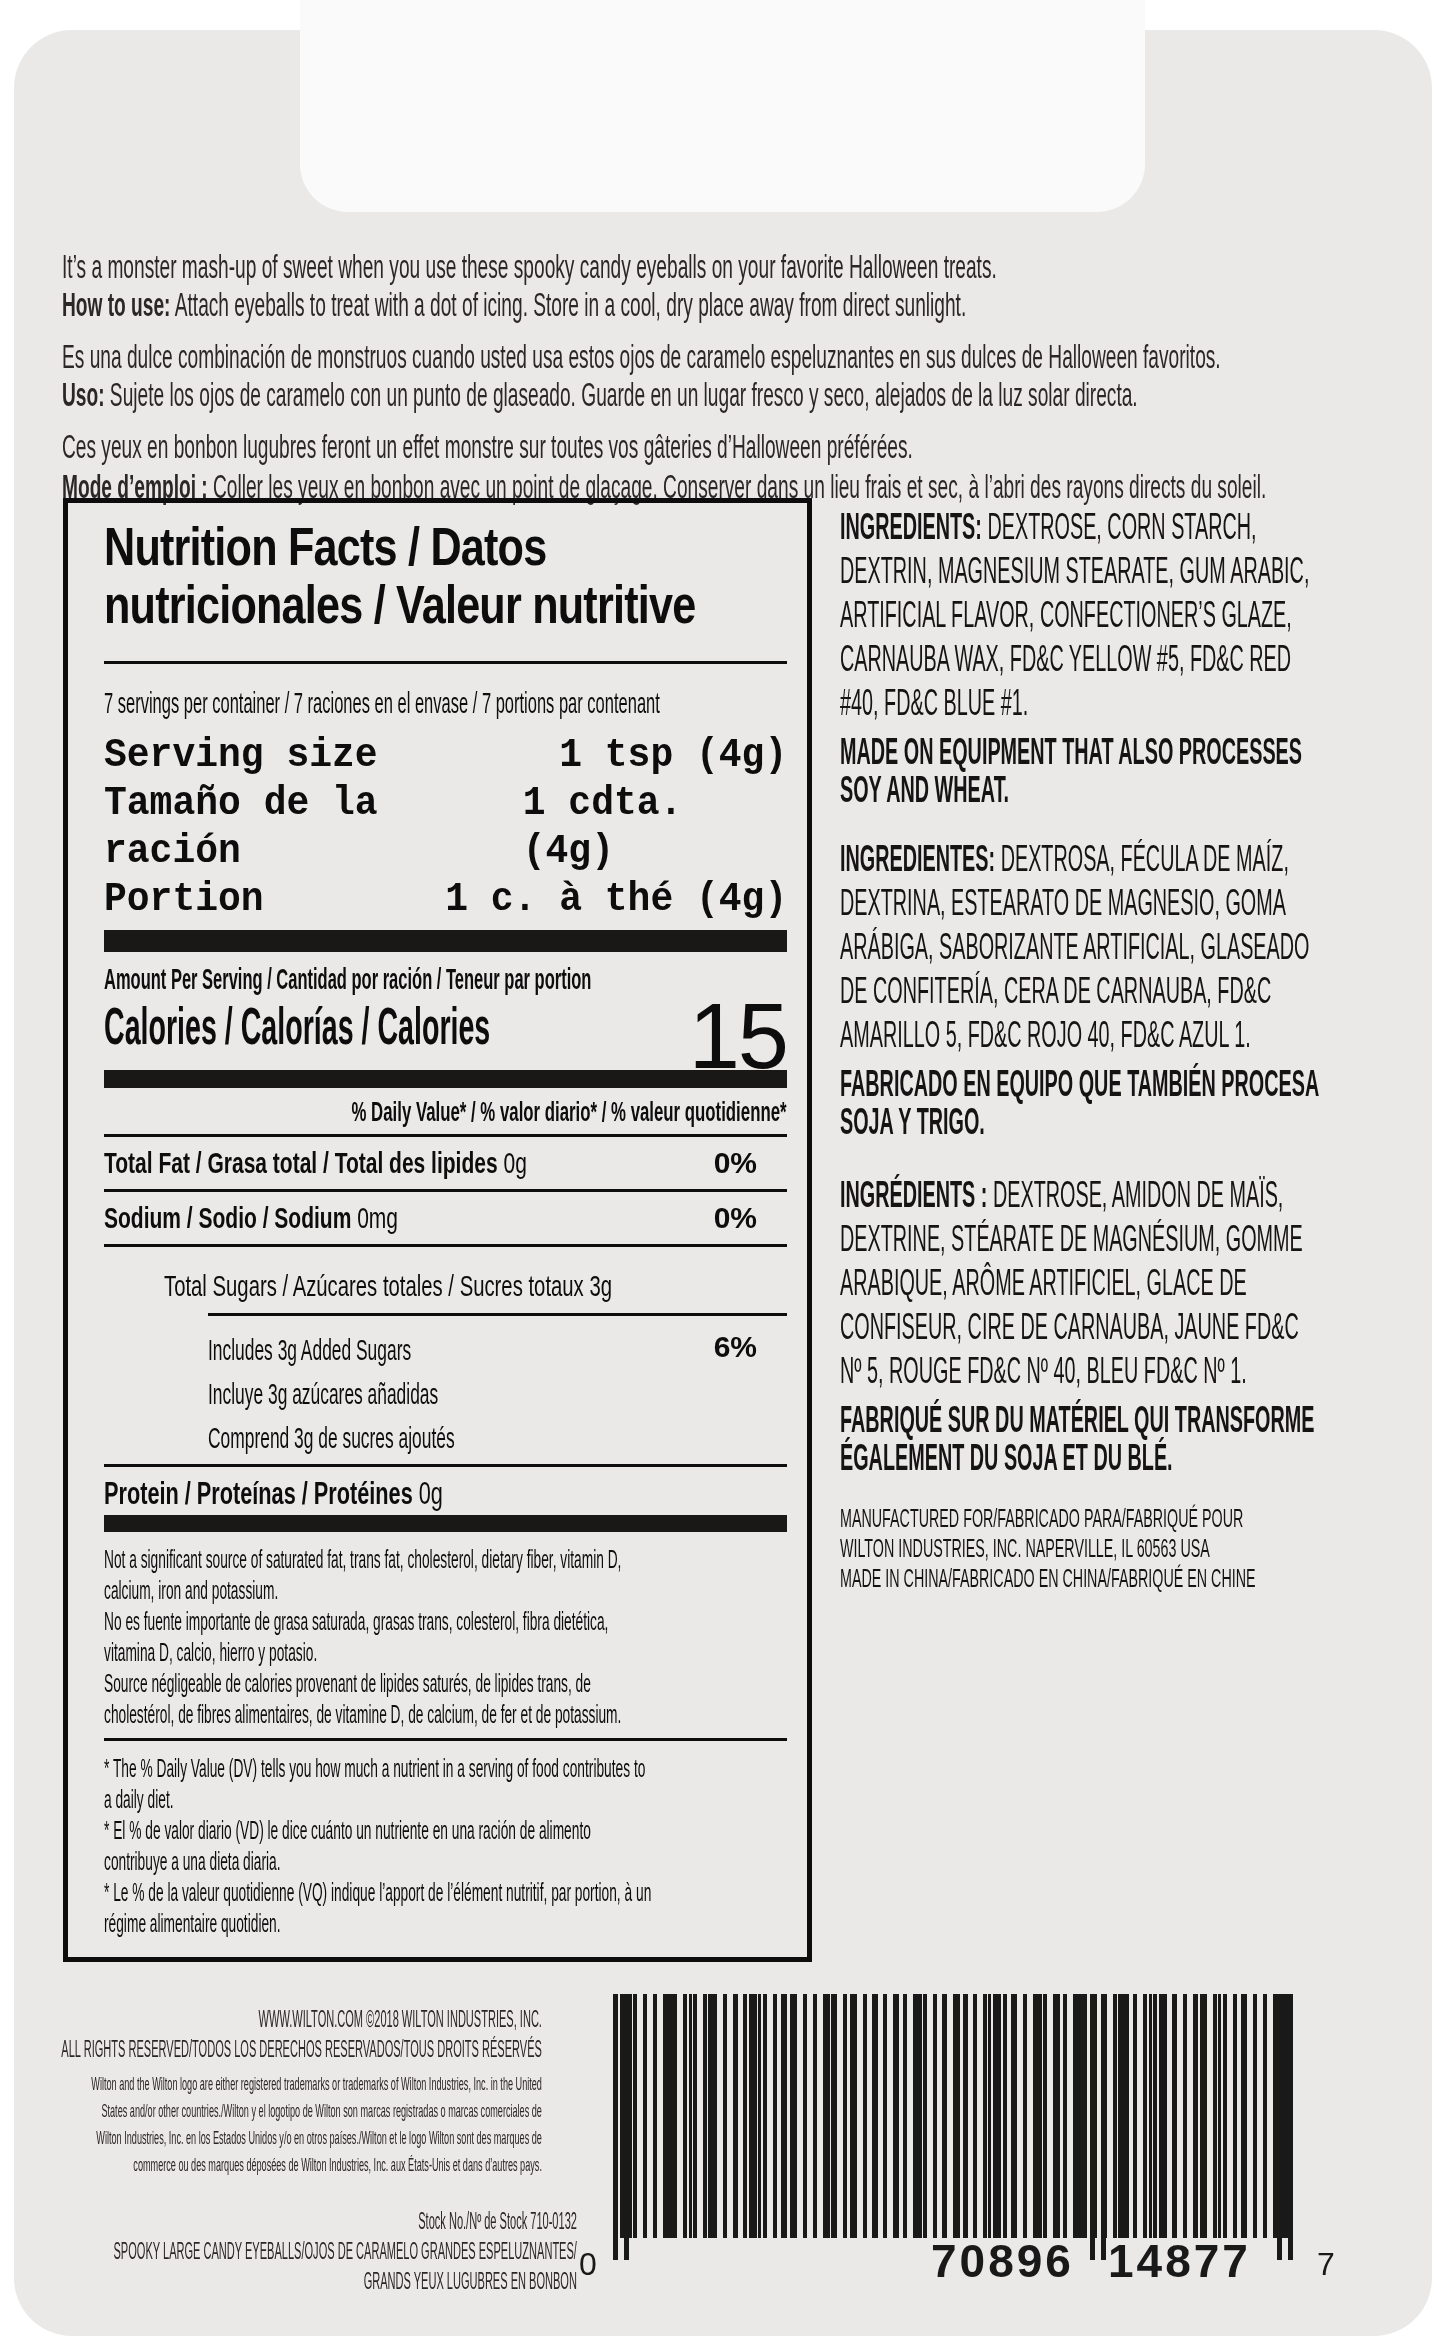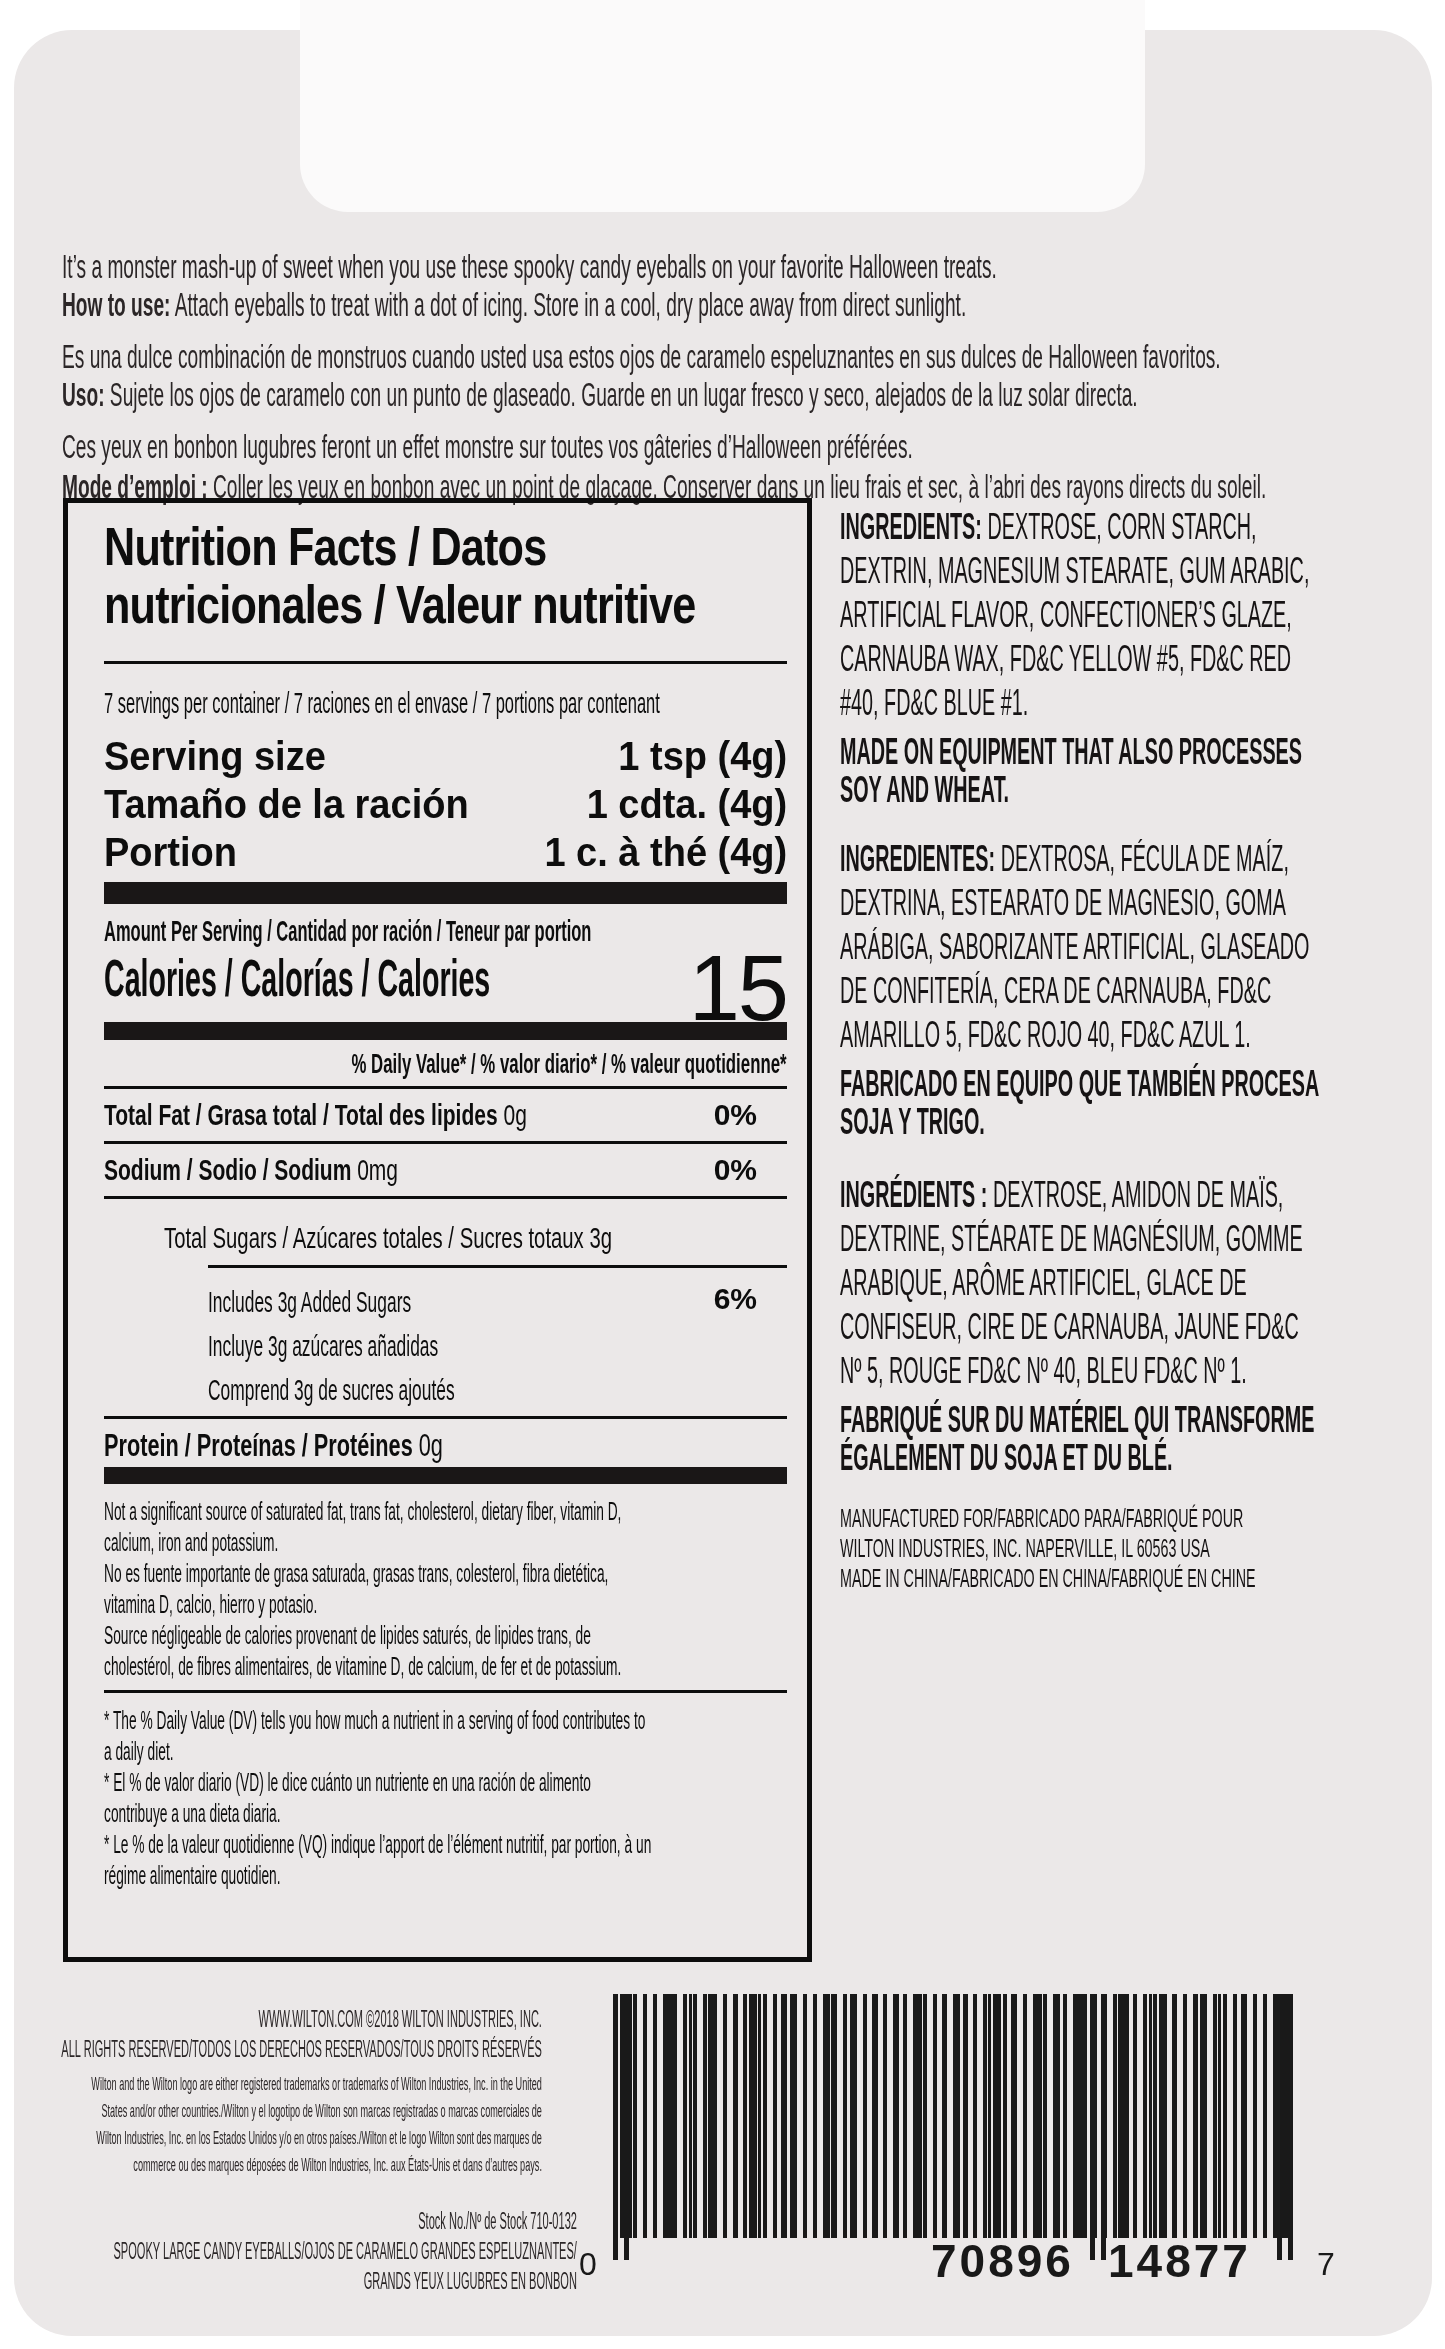--- a/index.html
+++ b/index.html
@@ -30,21 +30,21 @@
   .intro .gap1 { margin-top:14px; }
   .intro .gap2 { margin-top:2px; }
   .intro b { font-weight:700; }
 
   
   .panel { position:absolute; left:63px; top:498px; width:749px; height:1464px;
            border:5px solid #0d0d0d; box-sizing:border-box; padding:14px 20px 0 36px; color:#0d0d0d; }
   .nf-title { font-size:54px; line-height:58px; font-weight:700; letter-spacing:-1px; }
   .rule-thin  { border-top:3px solid #0d0d0d; margin-top:28px; }
   .servline { margin-top:22px; font-size:30px; line-height:34px; white-space:nowrap; }
-  .srows { margin-top:12px; }
+  .srows { margin-top:12px;font-family:Liberation Mono, monospace; }
   .srow { display:flex; justify-content:space-between; font-size:40px; line-height:48px; font-weight:700; }
   .bar  { background:#1a1717; }
   .bar1 { height:22px; margin-top:6px; }
   .bar2 { height:18px; margin-top:16px; }
   .bar3 { height:17px; margin-top:4px; }
   .amtline { margin-top:12px; font-size:30px; line-height:30px; font-weight:700; white-space:nowrap; }
   .calrow { position:relative; margin-top:4px; }
   .callabel { font-size:52px; line-height:56px; font-weight:700; white-space:nowrap; }
   .calvalue { position:absolute; right:0; top:-14px; font-size:92px; font-weight:400; letter-spacing:-2px; }
   .dvheader { margin-top:10px; font-size:28px; line-height:28px; font-weight:700; white-space:nowrap; }

